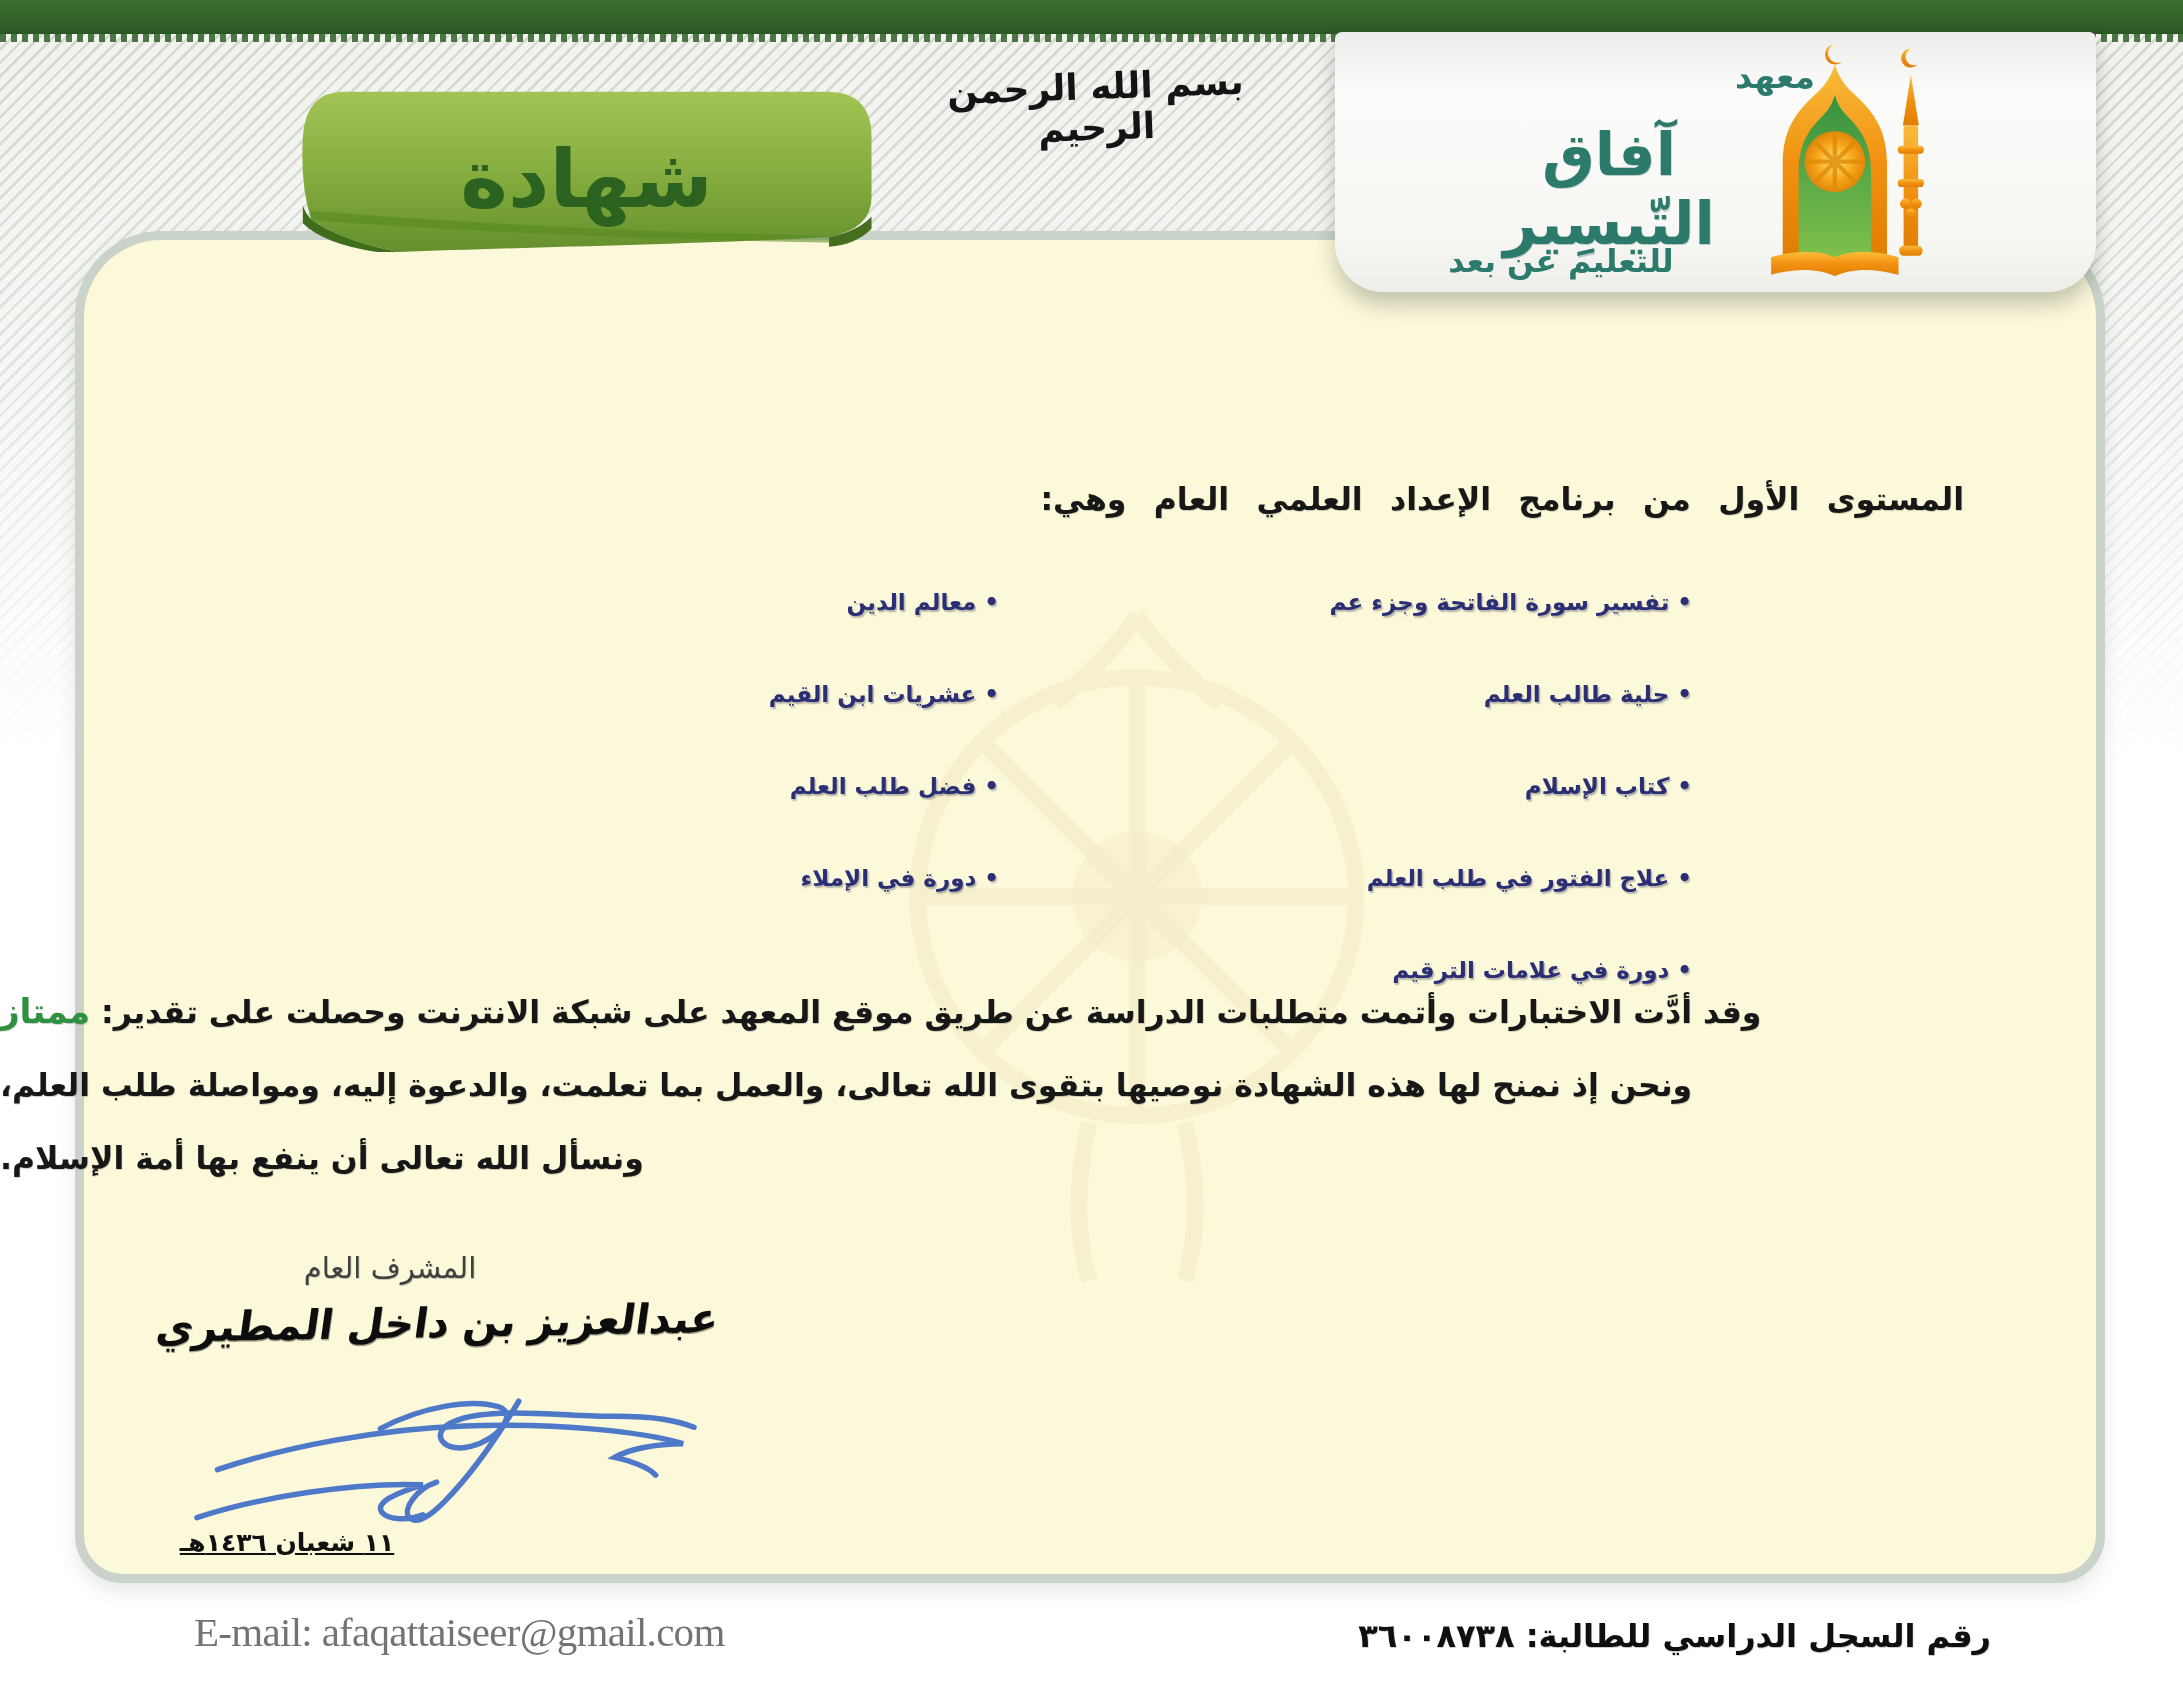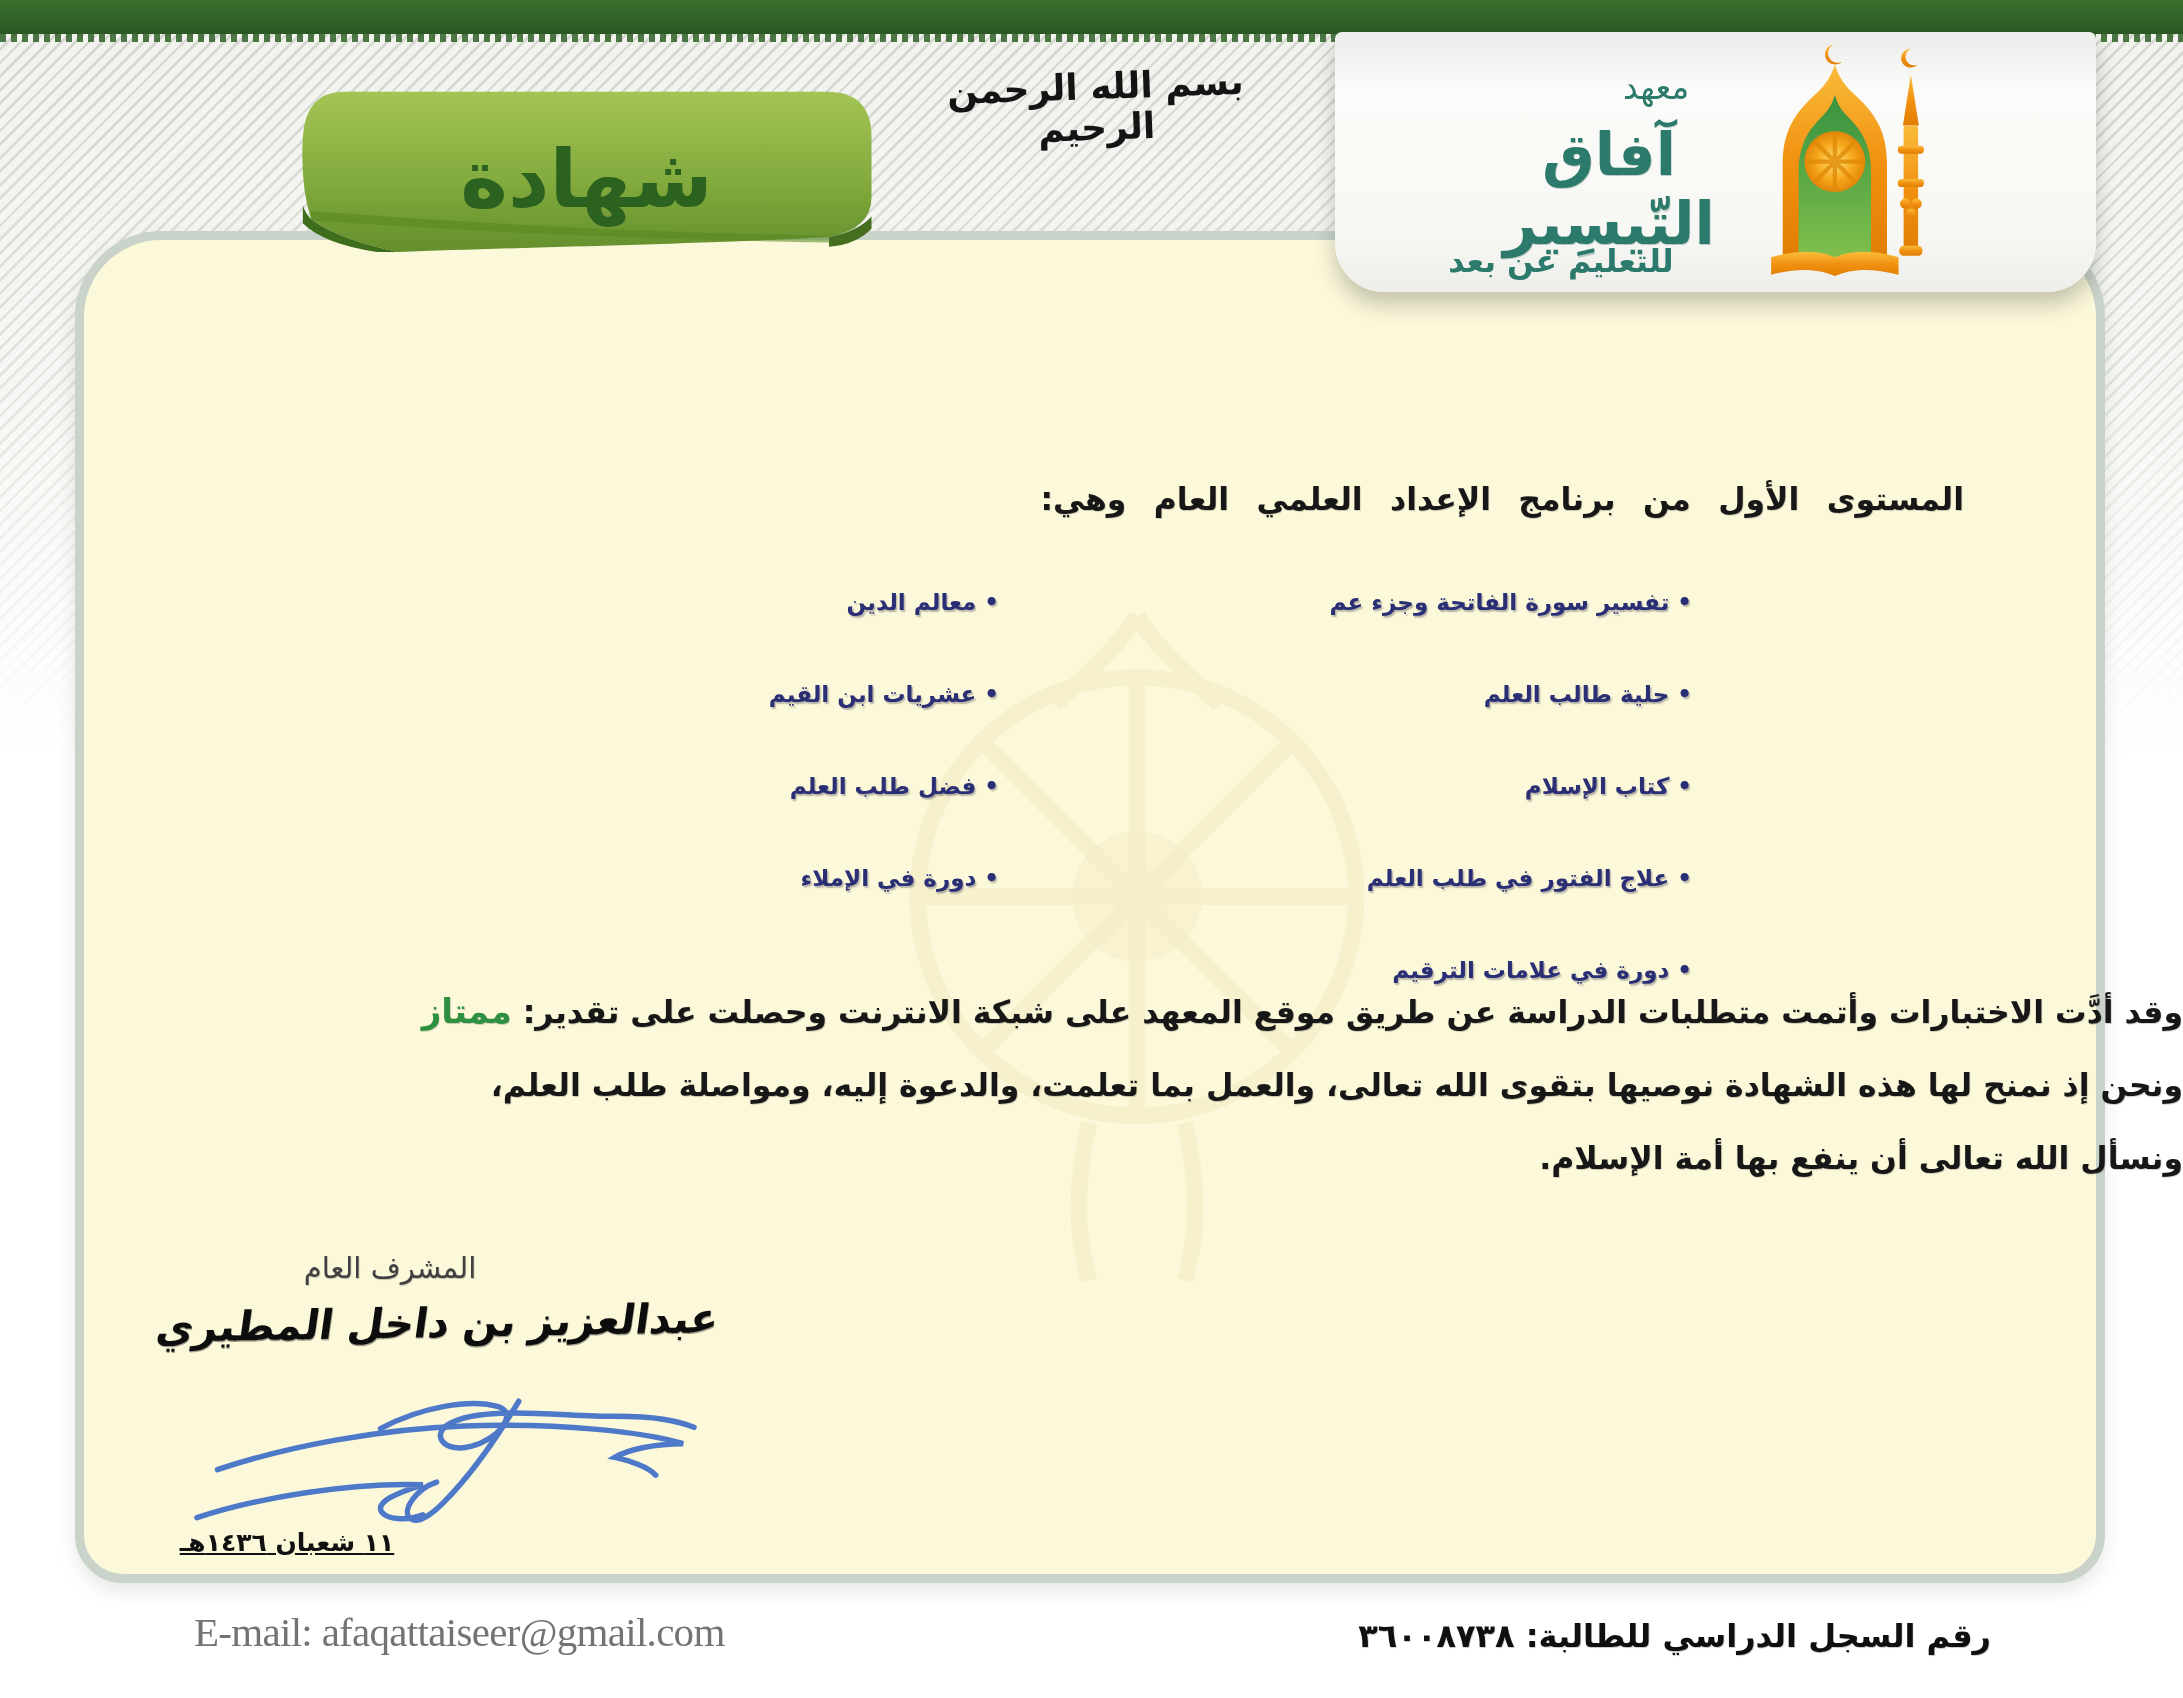--- a/index.html
+++ b/index.html
@@ -28,22 +28,22 @@
   .banner text{font-family:"DejaVu Sans",sans-serif;font-weight:bold;}
 
   
   .bismillah{position:absolute;left:911px;top:66px;width:370px;text-align:center;
     font-size:36px;font-weight:bold;color:#141414;transform:rotate(-2deg);}
 
   
   .logo-ribbon{position:absolute;left:1335px;top:31.5px;width:761px;height:260px;
     background:linear-gradient(180deg,#ececea 0%,#fbfbf9 22%,#f7f7f4 78%,#ededea 100%);
     border-radius:6.8px 6.8px 49px 49px;box-shadow:0 12.3px 20.5px rgba(60,70,60,.28);}
-  .logo-word{position:absolute;left:288px;top:36px;width:192px;text-align:left;
-    font-size:33px;font-weight:normal;color:#2b7a6c;}
+  .logo-word{position:absolute;left:288px;top:25px;width:192px;text-align:right;
+    font-size:33px;font-weight:bold;color:#2b7a6c;}
   .logo-name{position:absolute;left:103px;top:88px;width:342px;text-align:center;
     font-size:59px;font-weight:bold;color:#2b7a6c;text-shadow:0.7px 1.4px 0 rgba(20,70,60,.25);}
   .logo-tagline{position:absolute;left:82px;top:211px;width:288px;text-align:center;
     font-size:31.5px;font-weight:bold;color:#2b7a6c;}
   .mosque{position:absolute;left:426px;top:5.5px;}
 
   
   .intro1{position:absolute;right:137px;top:405px;direction:rtl;white-space:nowrap;
     font-size:31.5px;font-weight:bold;color:#171717;text-shadow:0.7px 1.4px 0.7px rgba(0,0,0,.18);}
   .intro1 .brand{color:#2b7a6c;font-size:39px;vertical-align:-2.7px;}
@@ -53,21 +53,21 @@
     text-shadow:0.7px 1.4px 0.7px rgba(0,0,0,.18);}
 
   ul.subjects{position:absolute;margin:4px;padding:0;list-style:none;direction:rtl;
     font-size:23px;font-weight:bold;color:#2a2e74;text-align:right;
     text-shadow:1.4px 2.1px 1.4px rgba(30,30,60,.30);}
   ul.subjects li{height:92px;line-height:92px;white-space:nowrap;}
   ul.subjects li::before{content:"\2022\00A0";}
   .col-a{right:487px;top:552px;}
   .col-b{right:1180px;top:552px;}
 
-  .closing{position:absolute;left:0;top:975px;width:2183px;direction:rtl;text-align:right;
+  .closing{position:absolute;left:0;top:975px;width:2183px;direction:rtl;text-align:left;
     font-size:31.5px;font-weight:bold;color:#171717;line-height:73px;
     text-shadow:0.7px 1.4px 0.7px rgba(0,0,0,.18);}
   .closing .grade{color:#2e9140;font-size:34px;}
 
   
   .sig-title{position:absolute;left:253px;top:1251px;width:274px;text-align:center;direction:rtl;
     font-size:29px;font-weight:normal;color:#404040;text-shadow:0.7px 1.4px 0.7px rgba(0,0,0,.2);}
   .sig-name{position:absolute;left:157px;top:1299px;width:561px;text-align:center;direction:rtl;
     font-size:41px;font-weight:bold;color:#0d0d0d;transform:skewX(-9deg) rotate(-1deg);
     text-shadow:0.7px 1.4px 0 rgba(0,0,0,.35);}

